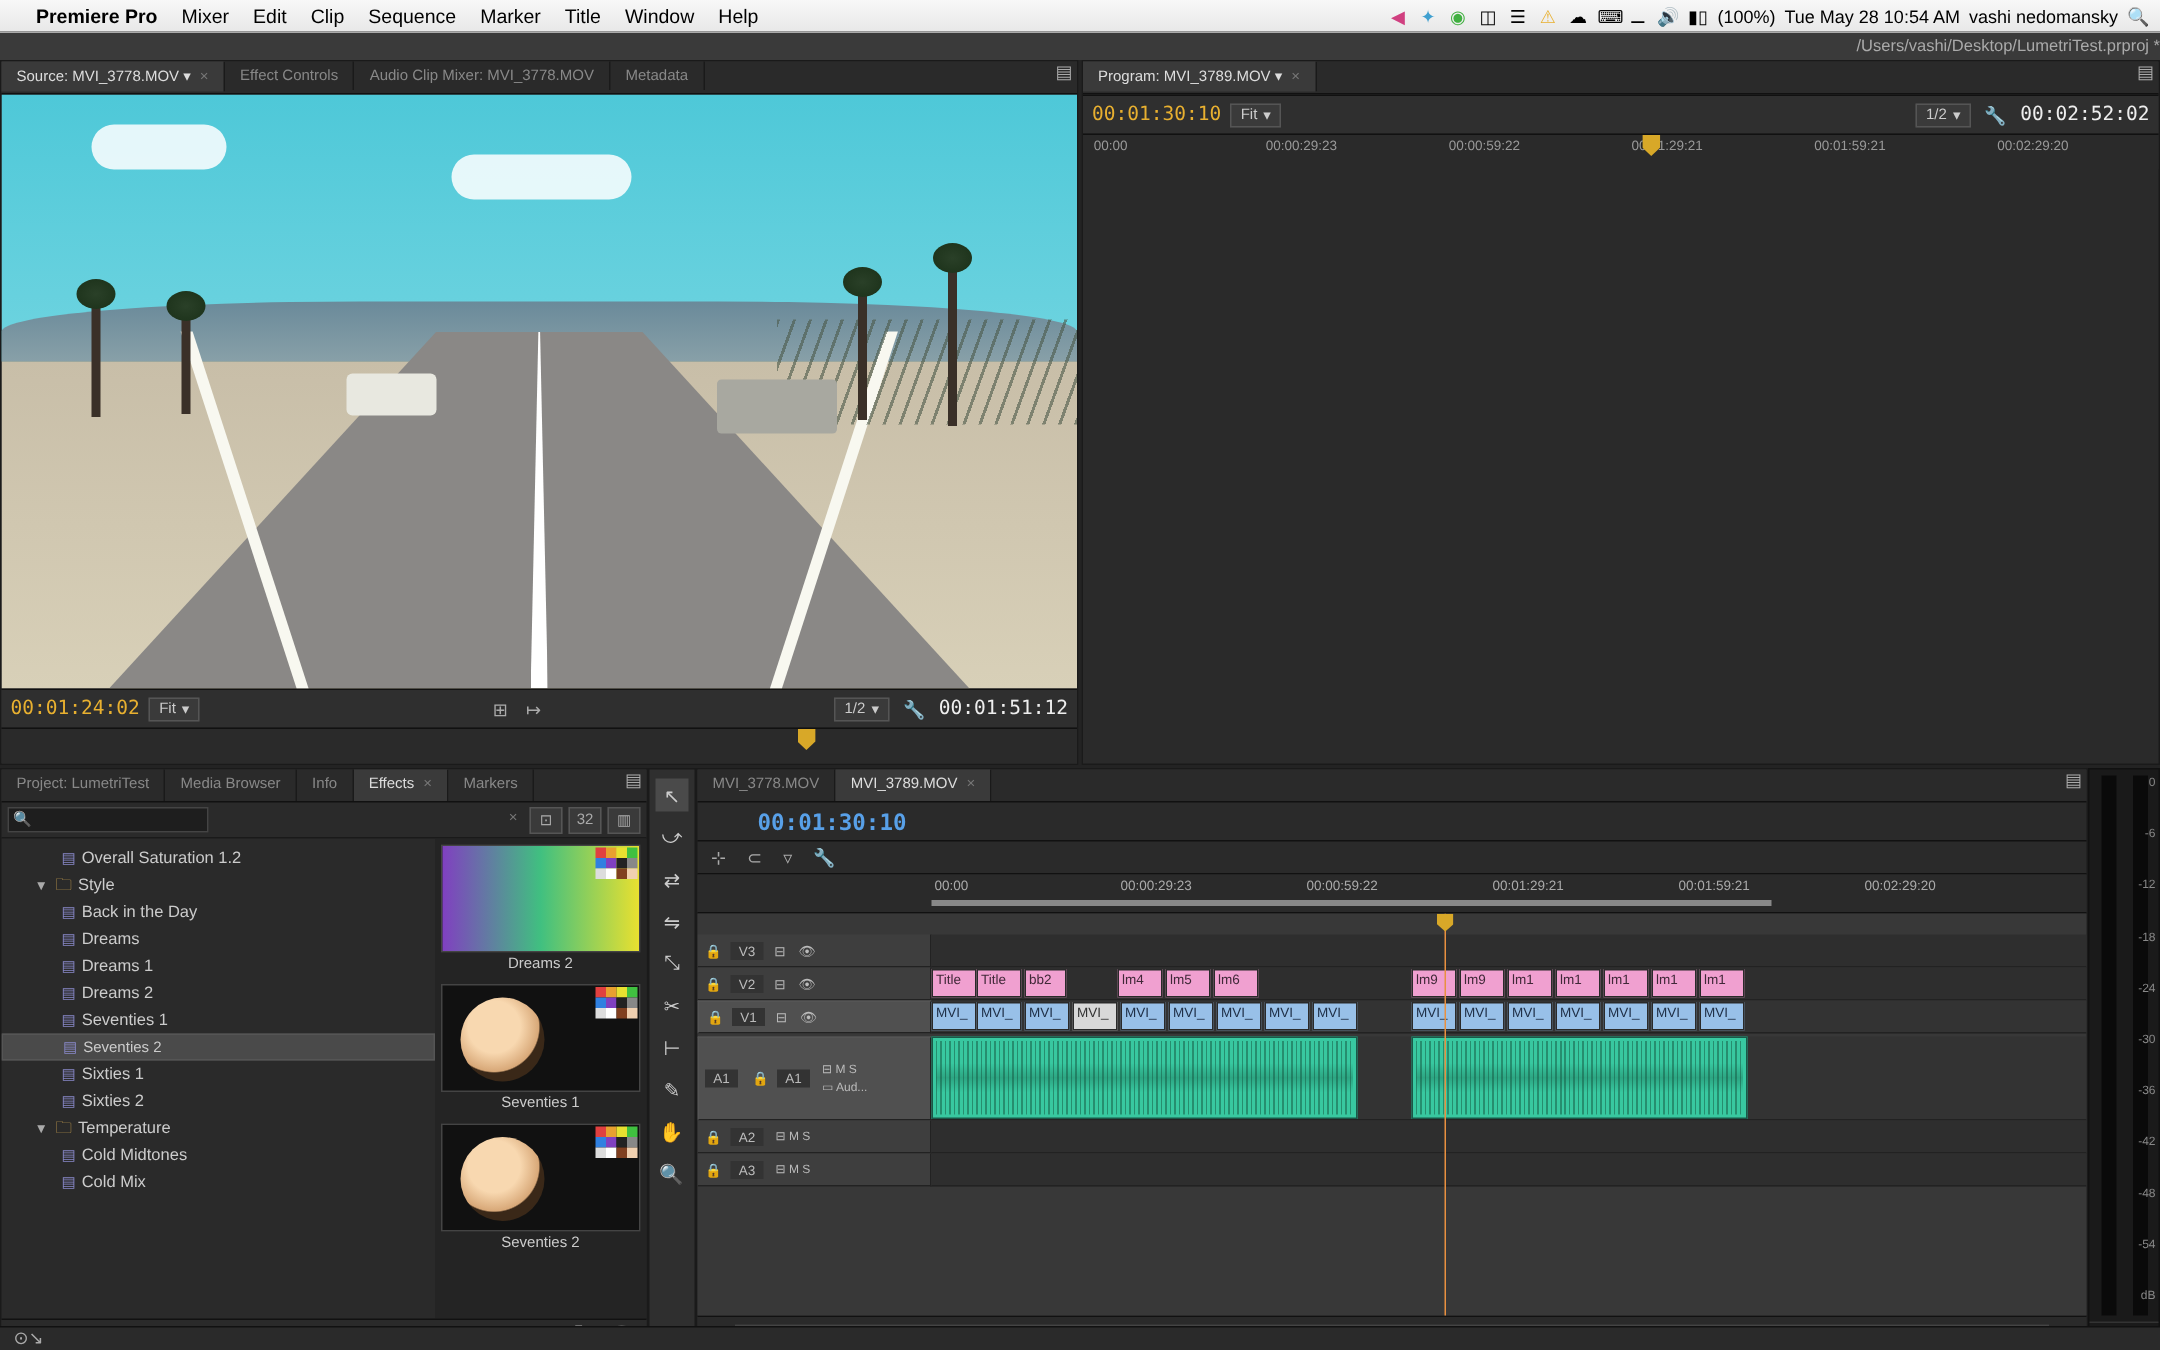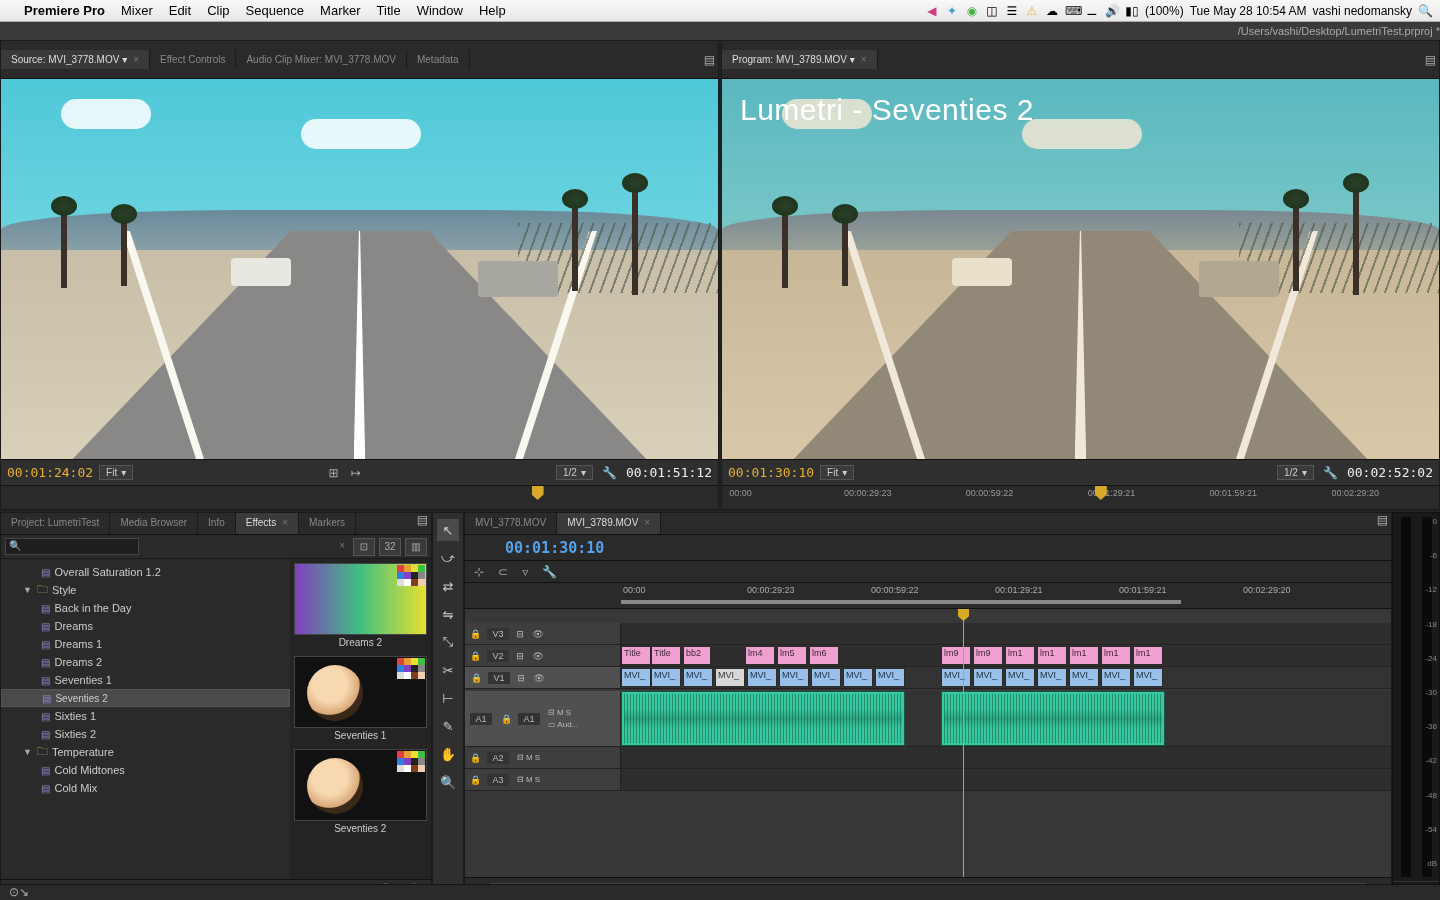--- a/index.html
+++ b/index.html
@@ -13,21 +13,21 @@
 .menubar .right span { font-size: 12px; }
 .mb-icon { display:inline-block; width:14px; text-align:center; }
 
 .titlebar { height: 18px; background: #3a3a3a; text-align: right; font-size: 11px; line-height: 18px; color: #aaa; position: relative; }
 
 .app-body { position: absolute; top: 40px; left: 0; right: 0; bottom: 0; background: #232323; }
 
 .monitors { position: absolute; top: 0; left: 0; right: 0; height: 470px; display: flex; }
 .monitor { flex: 1; display: flex; flex-direction: column; background: #2a2a2a; border: 1px solid #1a1a1a; }
 .monitor + .monitor { margin-left: 2px; }
-.panel-tabs { height: 38px; background: #2a2a2a; display: flex; align-items: center; border-bottom: 1px solid #111; }
+.panel-tabs { height: 22px; background: #2a2a2a; display: flex; align-items: flex-start; border-bottom: 1px solid #111; }
 .ptab { padding: 4px 10px; font-size: 10px; color: #888; border-right: 1px solid #1a1a1a; cursor: pointer; }
 .ptab.act { background: #3a3a3a; color: #ddd; }
 .ptab .x { margin-left: 6px; color: #777; }
 .viewer { flex: 1; position: relative; overflow: hidden; }
 .scene { position: absolute; inset: 0; }
 .sky { position: absolute; inset: 0 0 55% 0; background: linear-gradient(#4ec8d8,#6fd4e0); }
 .sky.warm { background: linear-gradient(#5ab8c0,#7cc8c8); }
 .cloud { position:absolute; width:90px; height:30px; background:rgba(255,255,255,.85); border-radius:20px; }
 .hills { position:absolute; bottom:55%; left:0; right:0; height:40px; background:linear-gradient(#6a8a9a,#88a0a8); border-radius:100% 100% 0 0 / 60px; }
 .ground { position:absolute; inset:45% 0 0 0; background:linear-gradient(#c8bea8,#d8d0b8); }
@@ -216,41 +216,20 @@
       <div class="playhead-m" style="left:74%"></div>
     </div>
   </div>
 
   <div class="monitor">
     <div class="panel-tabs">
       <div class="ptab act"><span>Program: MVI_3789.MOV</span> ▾<span class="x">×</span></div>
       <div class="spacer"></div>
       <span class="ico">▤</span>
     </div>
-    <div class="viewer">
-      <div class="scene">
-        <div class="sky warm"></div>
-        <div class="cloud" style="top:20px; left:60px; background:rgba(240,230,210,.85)"></div>
-        <div class="cloud" style="top:40px; left:300px; width:120px; background:rgba(240,230,210,.85)"></div>
-        <div class="hills" style="background:linear-gradient(#7a8890,#98a098)"></div>
-        <div class="ground warm"></div>
-        <div class="road warm"></div>
-        <div class="sline" style="left:22%; transform:skewX(18deg); background:#f0e8d8"></div>
-        <div class="sline" style="right:22%; transform:skewX(-18deg); background:#f0e8d8"></div>
-        <div class="line" style="background:#f0e8d8"></div>
-        <div class="fence" style="right:0; top:38%"></div>
-        <div class="palm" style="right:80px; top:28%; height:110px"></div>
-        <div class="palm" style="right:140px; top:32%; height:90px"></div>
-        <div class="palm" style="left:60px; top:34%; height:80px"></div>
-        <div class="palm" style="left:120px; top:36%; height:70px"></div>
-        <div class="car" style="left:230px; top:47%; background:#e8e0c8"></div>
-        <div class="truck" style="right:160px; top:48%; background:#b0a890"></div>
-      </div>
-      <div class="overlay-title">Lumetri - Seventies 2</div>
-    </div>
     <div class="mon-ctrl">
       <span class="tc yellow">00:01:30:10</span>
       <div class="sel">
             <span>Fit</span>
             <span>▾</span>
           </div>
       <div class="spacer"></div>
       <div class="sel">
             <span>1/2</span>
             <span>▾</span>

